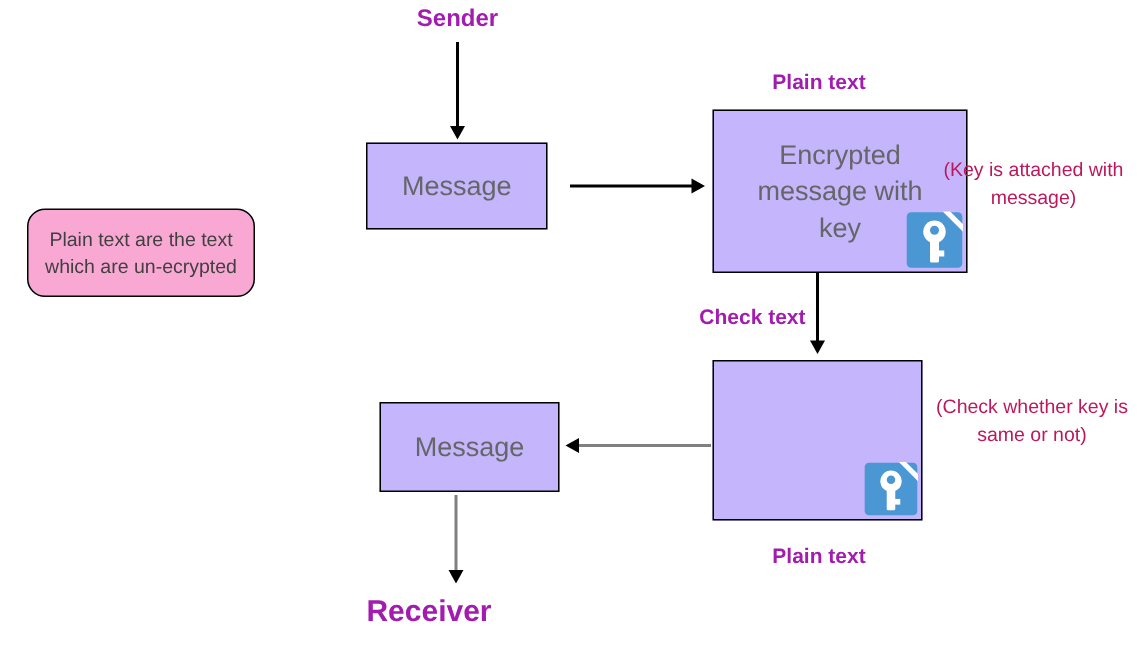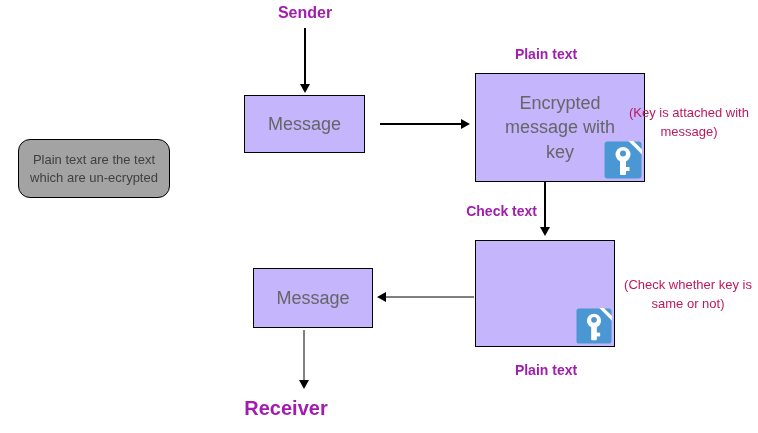--- a/index.html
+++ b/index.html
@@ -20,21 +20,21 @@
     align-items: center;
     justify-content: center;
     text-align: center;
     color: #666666;
     font-size: 18px;
     line-height: 1.35;
   }
   .box .box-label { display: block; padding: 0 6px; }
   .note {
     position: absolute;
-    background: #a3a3a3;
+    background: #f9a8d4;
     border: 1px solid #000000;
     box-sizing: border-box;
     display: flex;
     align-items: center;
     justify-content: center;
     text-align: center;
     color: #404040;
     font-size: 13px;
     line-height: 1.35;
     padding: 4px 6px;
@@ -108,21 +108,21 @@
         <rect x="0.5" y="0.5" width="37" height="37" rx="3" fill="#4a97d4"></rect>
         <line x1="24" y1="-3" x2="41" y2="14" stroke="#ffffff" stroke-width="3.5"></line>
         <circle cx="19" cy="13.5" r="7.5" fill="#ffffff"></circle>
         <circle cx="19" cy="12.5" r="3" fill="#4a97d4"></circle>
         <rect x="16" y="18" width="6" height="16" rx="1" fill="#ffffff"></rect>
         <rect x="21" y="26" width="4.5" height="4" fill="#ffffff"></rect>
       </svg>
     </span>
   </div>
 
-  <div class="annot" style="left:618px; top:276px; width:140px;">(Check whether key is same or not)</div>
+  <div class="annot" style="left:618px; top:262px; width:140px;">(Check whether key is same or not)</div>
 
   <div class="blabel" style="left:495px; top:362px; width:102px; font-size:14px;">Plain text</div>
 
   <div class="box" style="left:253px; top:268px; width:120px; height:60px;">
     <span class="box-label">Message</span>
   </div>
 
   <div class="line gray" style="left:386px; top:296px; width:88px; height:2px;"></div>
   <div class="head head-left" style="left:377px; top:292px;"></div>
 

